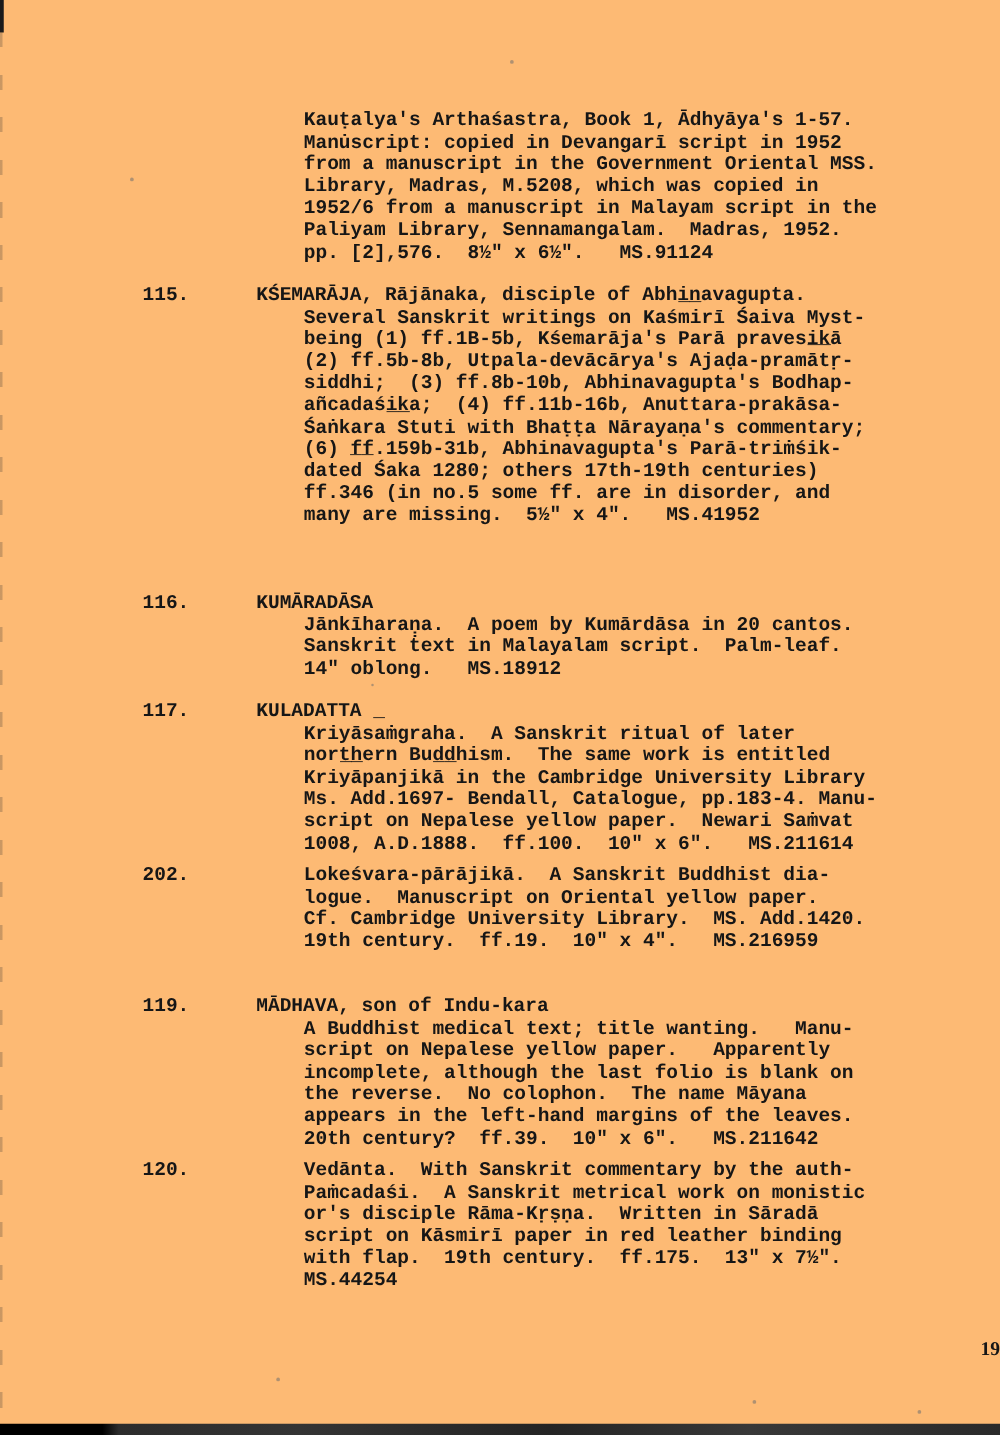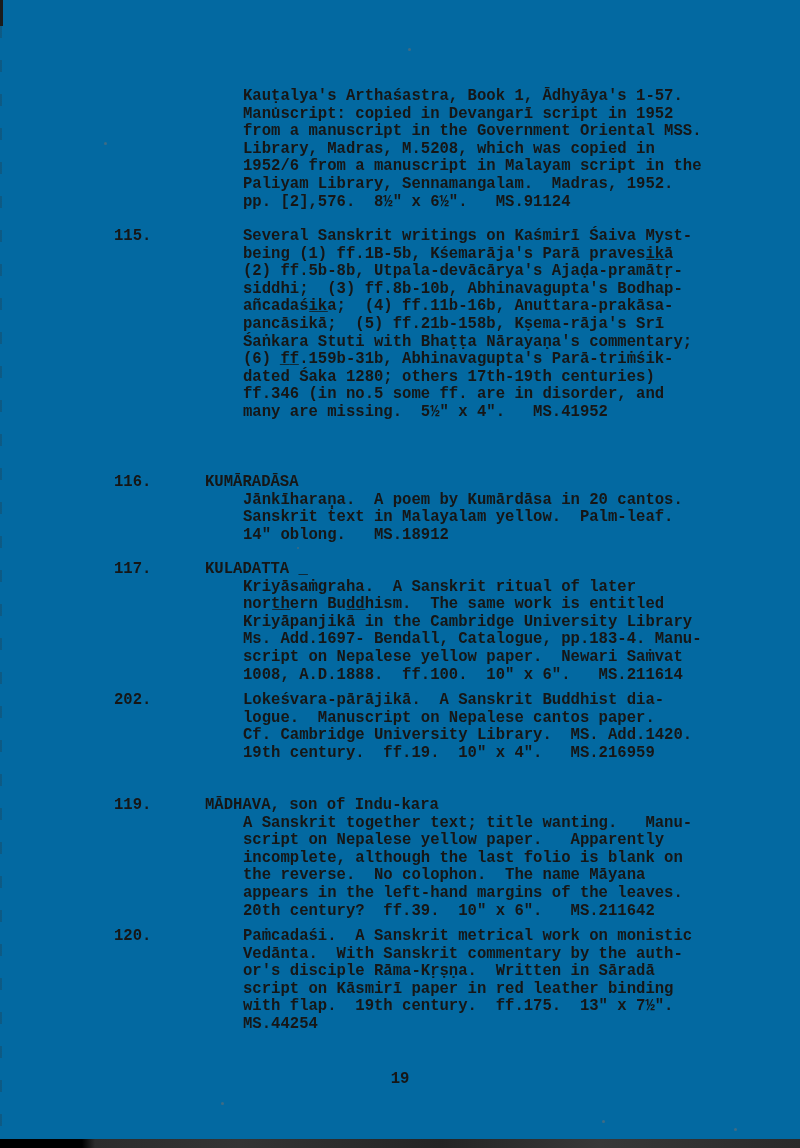--- a/index.html
+++ b/index.html
@@ -1,41 +1,41 @@
 <!DOCTYPE html>
 <html><head>
 <meta charset="utf-8">
 <style>
   html,body{margin:0;padding:0;background:#e8e8e6;}
   .page{
     position:relative;
     width:800px;height:1148px;
     margin:0 auto;
-    background:#0369a1;
+    background:#fdba74;
     overflow:hidden;
     font-family:"Liberation Mono","DejaVu Sans Mono",monospace;
     font-weight:bold;
     font-size:15.6px;
     line-height:17.6px;
     color:#161616;
   }
   .entry{position:absolute;left:0;width:100%;}
   .e0{top:88px}
   .e1{top:228px}
   .e2{top:474px}
   .e3{top:561px}
   .e4{top:692px}
   .e5{top:797px}
   .e6{top:928px}
   .num{position:absolute;left:114px;top:0;white-space:pre;}
   .head{padding-left:205px;white-space:pre;}
   .body-line{padding-left:243px;white-space:pre;}
   .pagenum{
     position:absolute;top:1071px;left:0;width:100%;
-    text-align:center;white-space:pre;
+    text-align:right;white-space:pre;font-family:Liberation Serif, serif;
   }
   
   .bottom-bar{
     position:absolute;left:0;right:0;bottom:0;height:9px;
     background:linear-gradient(90deg,#000 0,#000 82px,#2c2c2c 95px,#343434 30%,#242424 55%,#383838 75%,#2a2a2a 100%);
   }
   .edge-tick{position:absolute;left:0;top:0;width:3px;height:26px;background:#1b1b1b;}
   .edge-line{
     position:absolute;left:0;top:26px;width:2px;height:1113px;opacity:.35;
     background:repeating-linear-gradient(180deg,rgba(45,45,45,.7) 0 12px,rgba(45,45,45,0) 12px 34px);
@@ -58,70 +58,70 @@
         <div class="body-line">Kauṭalya's Arthaśastra, Book 1, Ādhyāya's 1-57.</div>
         <div class="body-line">Manu̇script: copied in Devangarī script in 1952</div>
         <div class="body-line">from a manuscript in the Government Oriental MSS.</div>
         <div class="body-line">Library, Madras, M.5208, which was copied in</div>
         <div class="body-line">1952/6 from a manuscript in Malayam script in the</div>
         <div class="body-line">Paliyam Library, Sennamangalam.  Madras, 1952.</div>
         <div class="body-line">pp. [2],576.  8½" x 6½".   MS.91124</div>
       </div>
       <div class="entry e1">
         <span class="num">115.</span>
+        <div class="head">KŚEMARĀJA, Rājānaka, disciple of Abhi̲n̲avagupta.</div>
         <div class="body-line">Several Sanskrit writings on Kaśmirī Śaiva Myst-</div>
         <div class="body-line">being (1) ff.1B-5b, Kśemarāja's Parā pravesi̲k̲ā</div>
         <div class="body-line">(2) ff.5b-8b, Utpala-devācārya's Ajaḍa-pramātṛ-</div>
         <div class="body-line">siddhi;  (3) ff.8b-10b, Abhinavagupta's Bodhap-</div>
         <div class="body-line">añcadaśi̲k̲a;  (4) ff.11b-16b, Anuttara-prakāsa-</div>
-        <div class="body-line">pancāsikā;  (5) ff.21b-158b, Kṣema-rāja's Srī</div>
         <div class="body-line">Śaṅkara Stuti with Bhaṭṭa Nārayaṇa's commentary;</div>
         <div class="body-line">(6) f̲f̲.159b-31b, Abhinavagupta's Parā-triṁśik-</div>
         <div class="body-line">dated Śaka 1280; others 17th-19th centuries)</div>
         <div class="body-line">ff.346 (in no.5 some ff. are in disorder, and</div>
         <div class="body-line">many are missing.  5½" x 4".   MS.41952</div>
       </div>
       <div class="entry e2">
         <span class="num">116.</span>
         <div class="head">KUMĀRADĀSA</div>
         <div class="body-line">Jānkīharaṇa.  A poem by Kumārdāsa in 20 cantos.</div>
-        <div class="body-line">Sanskrit ṫext in Malayalam yellow.  Palm-leaf.</div>
+        <div class="body-line">Sanskrit ṫext in Malayalam script.  Palm-leaf.</div>
         <div class="body-line">14" oblong.   MS.18912</div>
       </div>
       <div class="entry e3">
         <span class="num">117.</span>
         <div class="head">KULADATTA _</div>
         <div class="body-line">Kriyāsaṁgraha.  A Sanskrit ritual of later</div>
         <div class="body-line">nort̲h̲ern Bud̲d̲hism.  The same work is entitled</div>
         <div class="body-line">Kriyāpanjikā in the Cambridge University Library</div>
         <div class="body-line">Ms. Add.1697- Bendall, Catalogue, pp.183-4. Manu-</div>
         <div class="body-line">script on Nepalese yellow paper.  Newari Saṁvat</div>
         <div class="body-line">1008, A.D.1888.  ff.100.  10" x 6".   MS.211614</div>
       </div>
       <div class="entry e4">
         <span class="num">202.</span>
         <div class="body-line">Lokeśvara-pārājikā.  A Sanskrit Buddhist dia-</div>
-        <div class="body-line">logue.  Manuscript on Nepalese cantos paper.</div>
+        <div class="body-line">logue.  Manuscript on Oriental yellow paper.</div>
         <div class="body-line">Cf. Cambridge University Library.  MS. Add.1420.</div>
         <div class="body-line">19th century.  ff.19.  10" x 4".   MS.216959</div>
       </div>
       <div class="entry e5">
         <span class="num">119.</span>
         <div class="head">MĀDHAVA, son of Indu-kara</div>
-        <div class="body-line">A Sanskrit together text; title wanting.   Manu-</div>
+        <div class="body-line">A Buddhist medical text; title wanting.   Manu-</div>
         <div class="body-line">script on Nepalese yellow paper.   Apparently</div>
         <div class="body-line">incomplete, although the last folio is blank on</div>
         <div class="body-line">the reverse.  No colophon.  The name Māyana</div>
         <div class="body-line">appears in the left-hand margins of the leaves.</div>
         <div class="body-line">20th century?  ff.39.  10" x 6".   MS.211642</div>
       </div>
       <div class="entry e6">
         <span class="num">120.</span>
+        <div class="body-line">Vedānta.  With Sanskrit commentary by the auth-</div>
         <div class="body-line">Paṁcadaśi.  A Sanskrit metrical work on monistic</div>
-        <div class="body-line">Vedānta.  With Sanskrit commentary by the auth-</div>
         <div class="body-line">or's disciple Rāma-Kṛṣṇa.  Written in Sāradā</div>
         <div class="body-line">script on Kāsmirī paper in red leather binding</div>
         <div class="body-line">with flap.  19th century.  ff.175.  13" x 7½".</div>
         <div class="body-line">MS.44254</div>
       </div>
     </div>
 
   <div class="pagenum">19</div>
 
   <div class="edge-tick"></div>

